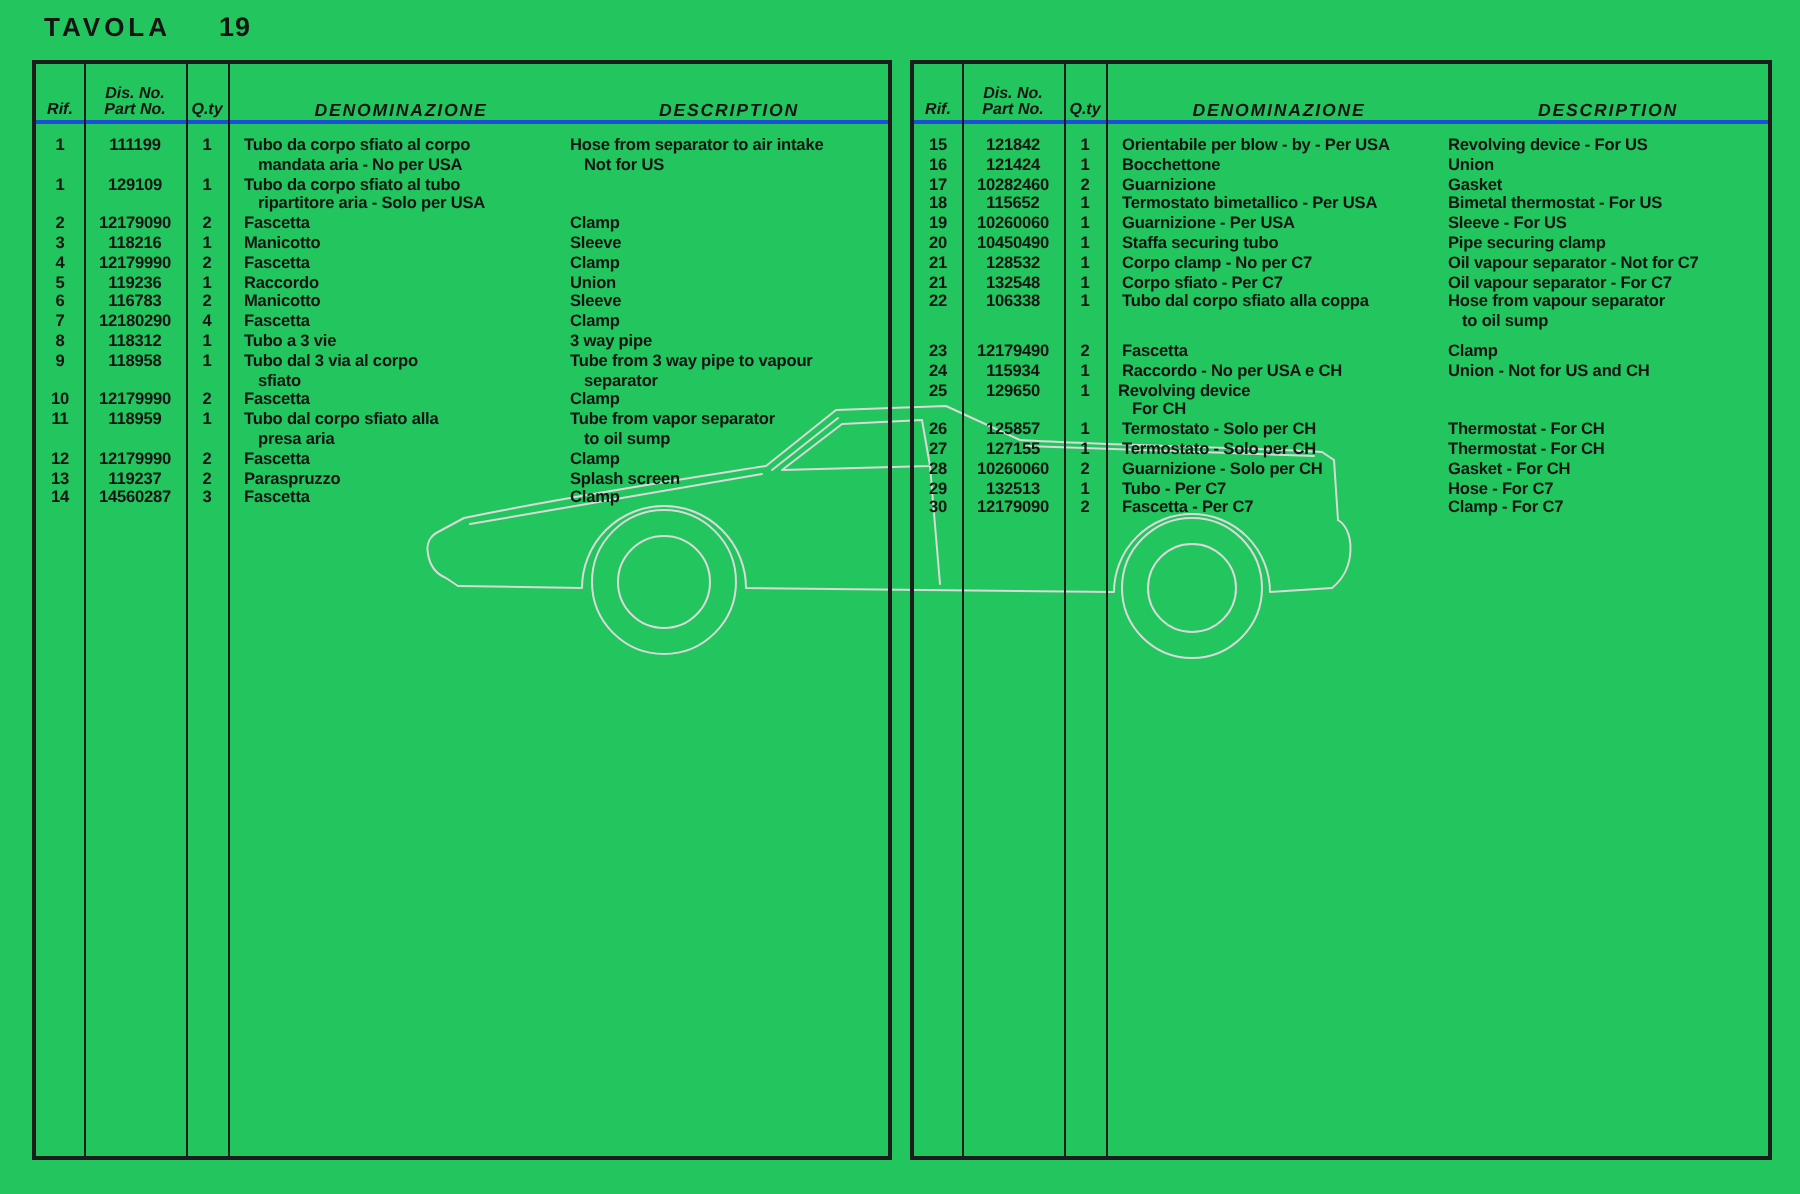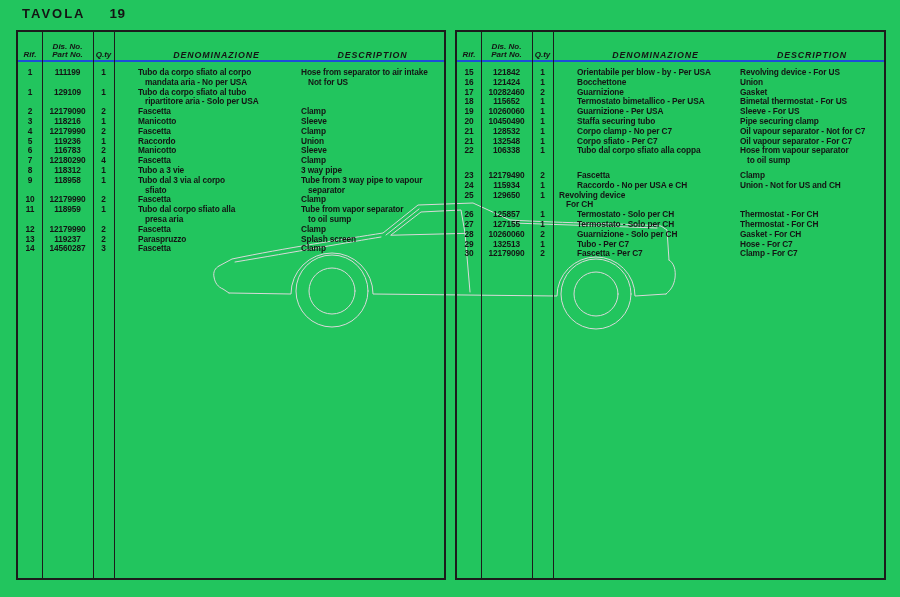--- a/index.html
+++ b/index.html
@@ -30,21 +30,21 @@
     font-style:italic;font-weight:bold;font-size:8px;line-height:8.6px;
   }
   .hc{text-align:center;}
   .hc.c-rif,.hc.c-part,.hc.c-qty{display:flex;flex-direction:column;justify-content:center;}
   .hc-big{font-size:8.8px;letter-spacing:0.9px;}
   .tbody{padding-top:6px;font-size:8.3px;font-weight:bold;line-height:9.8px;letter-spacing:-0.1px;}
   .trow{display:flex;align-items:flex-start;}
   .c-rif{width:24px;flex:none;text-align:center;}
   .c-part{width:51px;flex:none;text-align:center;}
   .c-qty{width:21px;flex:none;text-align:center;}
-  .c-den{width:165px;flex:none;padding-left:8px;box-sizing:border-box;margin-left:16px;}
+  .c-den{width:165px;flex:none;padding-left:8px;box-sizing:border-box;}
   .c-desc{flex:1;padding-left:6px;box-sizing:border-box;}
   .c-den div,.c-desc div{white-space:nowrap;}
   .cont{padding-left:7px;}
   .row-gap{height:5px;}
 </style>
 </head>
 <body>
 
 <div class="page">
 

